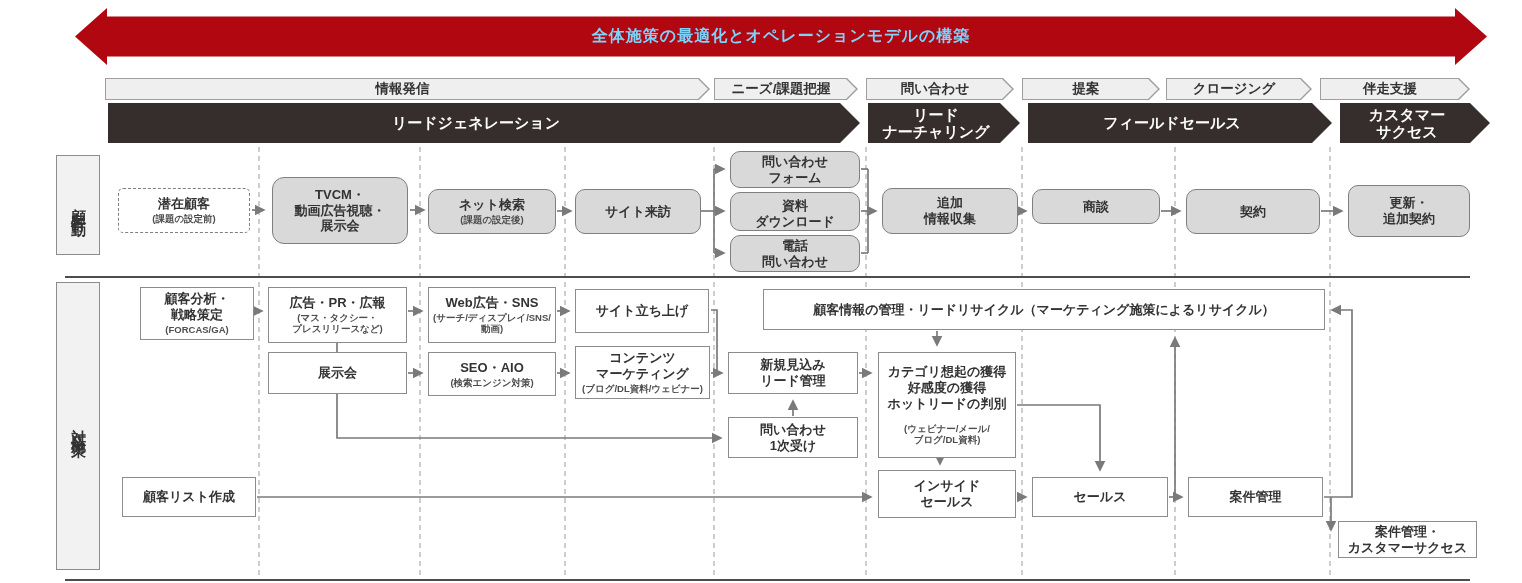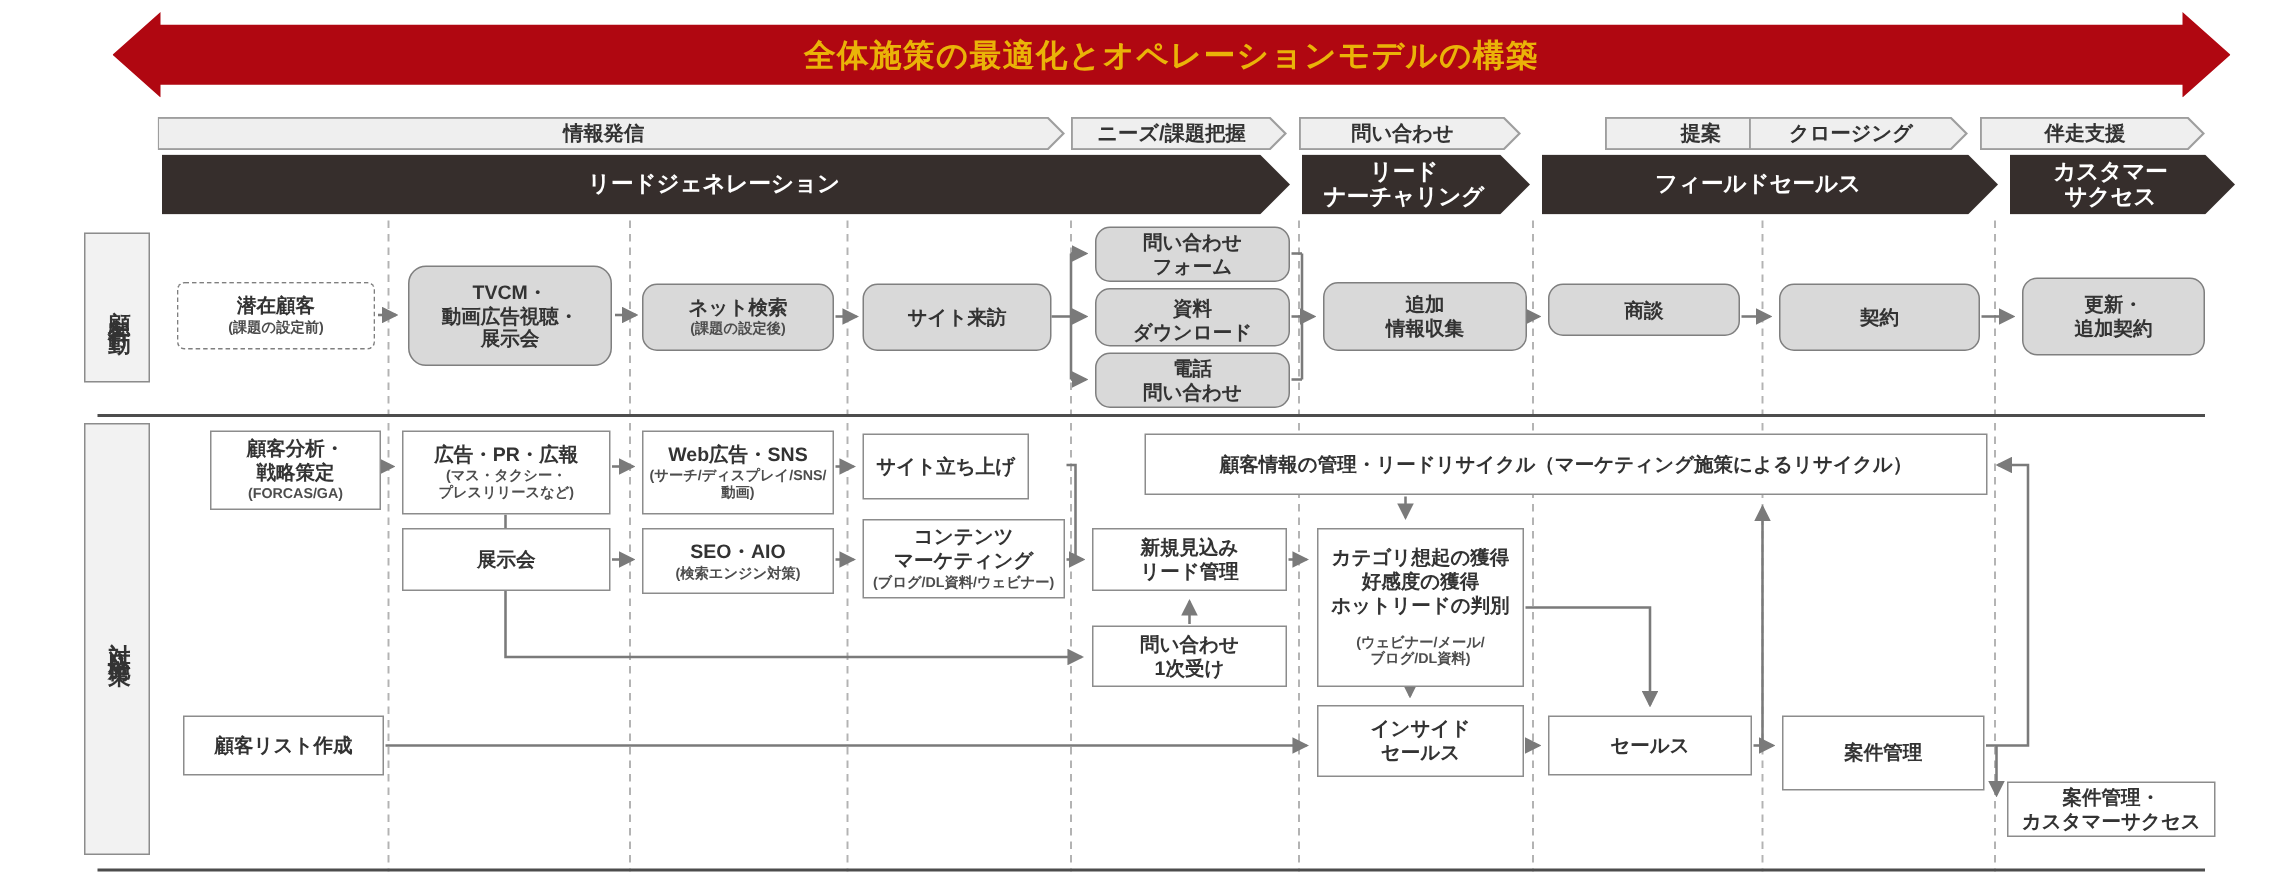--- a/index.html
+++ b/index.html
@@ -4,21 +4,21 @@
 <style>
   html,body{margin:0;padding:0;background:#fff;font-family:"Liberation Sans",sans-serif;}
   #stage{position:relative;width:1522px;height:583px;background:#fff;overflow:hidden;}
   .abs{position:absolute;}
   svg.wires{left:0;top:0;z-index:1;}
 
   
   .banner{left:75px;top:8px;width:1412px;height:57px;background:#b00711;
     clip-path:polygon(0 50%,32px 0,32px 15%,calc(100% - 32px) 15%,calc(100% - 32px) 0,100% 50%,calc(100% - 32px) 100%,calc(100% - 32px) 85%,32px 85%,32px 100%);
     display:flex;align-items:center;justify-content:center;z-index:2;}
-  .banner .t{color:#eab308;font-weight:bold;font-size:21px;letter-spacing:1px;}
+  .banner .t{color:#7dd3fc;font-weight:bold;font-size:16px;letter-spacing:1px;}
 
   
   .chev{top:78px;height:22px;z-index:2;}
   .chev .bg{position:absolute;inset:0;background:#9e9e9e;
     clip-path:polygon(0 0,calc(100% - 11px) 0,100% 50%,calc(100% - 11px) 100%,0 100%);}
   .chev .fg{position:absolute;inset:1px 2px 1px 1px;background:#efefef;
     clip-path:polygon(0 0,calc(100% - 10px) 0,100% 50%,calc(100% - 10px) 100%,0 100%);}
   .chev .lb{position:absolute;inset:0;display:flex;align-items:center;justify-content:center;
     font-weight:bold;font-size:13.5px;color:#333;padding-right:10px;}
 
@@ -120,21 +120,21 @@
   <div class="abs chev" style="left:714px;width:144px;">
     <div class="bg"></div>
       <div class="fg"></div>
     <div class="lb">ニーズ/課題把握</div>
   </div>
   <div class="abs chev" style="left:866px;width:148px;">
     <div class="bg"></div>
       <div class="fg"></div>
     <div class="lb">問い合わせ</div>
   </div>
-  <div class="abs chev" style="left:1022px;width:138px;margin-left:48px;">
+  <div class="abs chev" style="left:1022px;width:138px;">
     <div class="bg"></div>
       <div class="fg"></div>
     <div class="lb">提案</div>
   </div>
   <div class="abs chev" style="left:1166px;width:146px;">
     <div class="bg"></div>
       <div class="fg"></div>
     <div class="lb">クロージング</div>
   </div>
   <div class="abs chev" style="left:1320px;width:150px;">
@@ -215,21 +215,21 @@
   <div class="abs bx wbox" style="left:268px;top:287px;width:139px;height:56px;">
     <div class="t">広告・PR・広報</div>
     <div class="s">(マス・タクシー・
 プレスリリースなど)</div>
   </div>
   <div class="abs bx wbox" style="left:428px;top:287px;width:128px;height:56px;">
     <div class="t">Web広告・SNS</div>
     <div class="s">(サーチ/ディスプレイ/SNS/
 動画)</div>
   </div>
-  <div class="abs bx wbox" style="left:575px;top:289px;width:111px;height:44px;">
+  <div class="abs bx wbox" style="left:575px;top:289px;width:134px;height:44px;">
     <div class="t">サイト立ち上げ</div>
   </div>
   <div class="abs bx wbox" style="left:268px;top:352px;width:139px;height:42px;">
     <div class="t">展示会</div>
   </div>
   <div class="abs bx wbox" style="left:428px;top:352px;width:128px;height:44px;">
     <div class="t">SEO・AIO</div>
     <div class="s">(検索エンジン対策)</div>
   </div>
   <div class="abs bx wbox" style="left:575px;top:346px;width:135px;height:53px;">
@@ -256,21 +256,21 @@
     <div class="s">(ウェビナー/メール/
 ブログ/DL資料)</div>
   </div>
   <div class="abs bx wbox" style="left:878px;top:470px;width:138px;height:48px;">
     <div class="t">インサイド
 セールス</div>
   </div>
   <div class="abs bx wbox" style="left:1032px;top:477px;width:136px;height:40px;">
     <div class="t">セールス</div>
   </div>
-  <div class="abs bx wbox" style="left:1188px;top:477px;width:135px;height:50px;">
+  <div class="abs bx wbox" style="left:1188px;top:477px;width:135px;height:40px;">
     <div class="t">案件管理</div>
   </div>
   <div class="abs bx wbox" style="left:122px;top:477px;width:134px;height:40px;">
     <div class="t">顧客リスト作成</div>
   </div>
   <div class="abs bx wbox" style="left:1338px;top:521px;width:139px;height:37px;">
     <div class="t">案件管理・
 カスタマーサクセス</div>
   </div>
 

